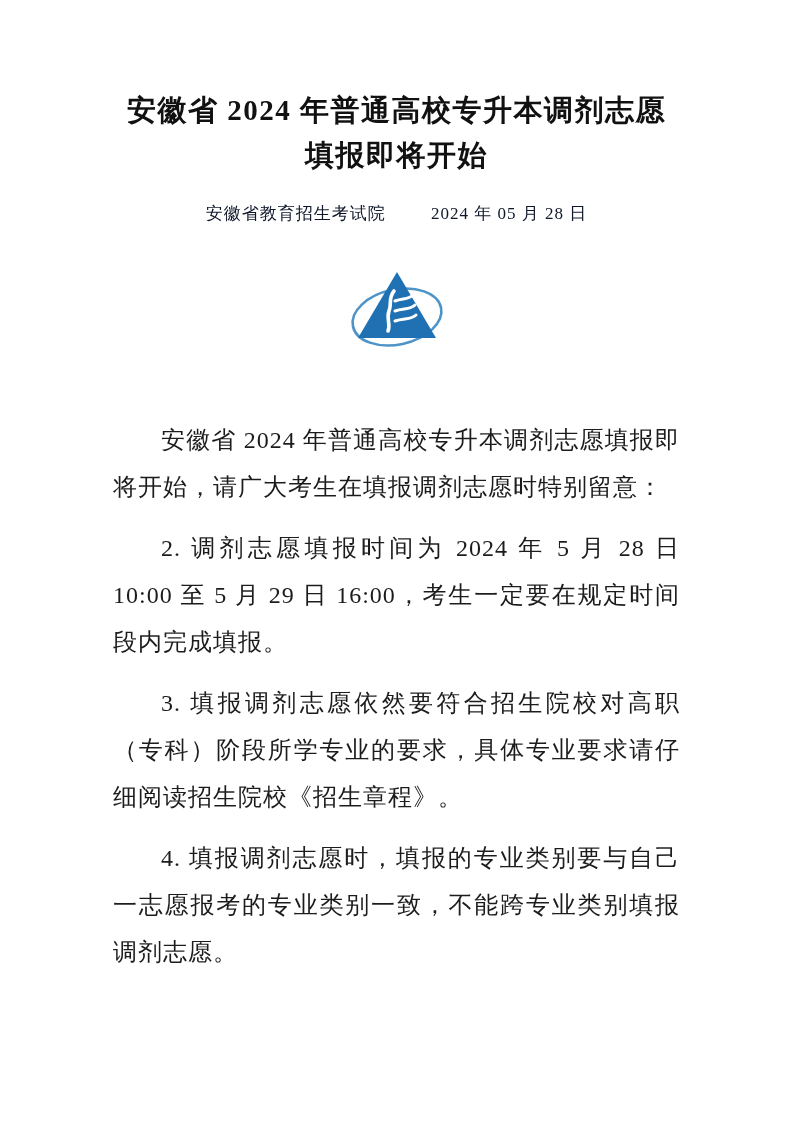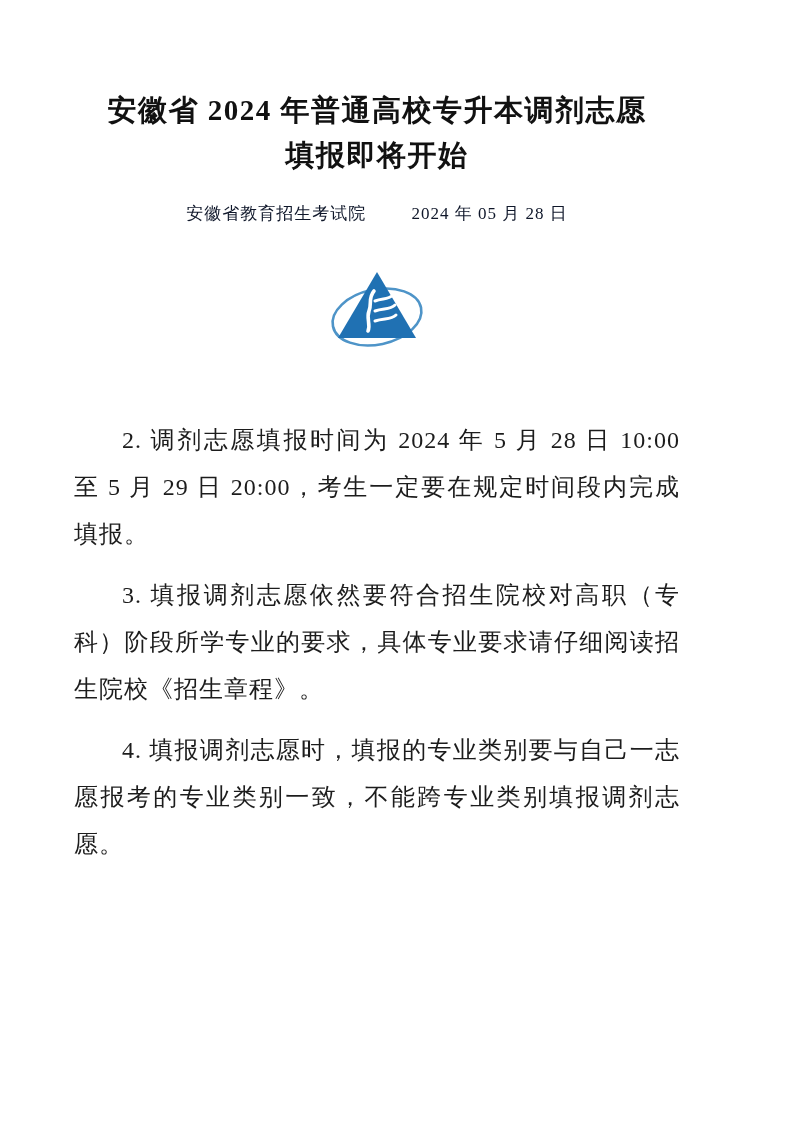--- a/index.html
+++ b/index.html
@@ -7,21 +7,21 @@
     padding: 0;
     background: #ffffff;
   }
   .page {
     position: relative;
     width: 793px;
     height: 1122px;
     margin: 0 auto;
     background: #ffffff;
     box-sizing: border-box;
-    padding: 88px 113px 0 74px;
+    padding: 88px 113px 0 113px;
     font-family: "Liberation Serif", "DejaVu Serif", serif;
     color: #1c1c1c;
     overflow: hidden;
   }
   .doc-title {
     margin: 0;
     text-align: center;
     font-size: 29px;
     font-weight: bold;
     line-height: 45px;
@@ -87,18 +87,19 @@
       <g fill="none" stroke="#ffffff" stroke-linecap="round">
         <path d="M47,24 C41,31 45,37 42,44 C39,52 44,57 41,64" stroke-width="3.6"></path>
         <path d="M48,34 C56,31 61,33 66,28" stroke-width="3"></path>
         <path d="M48,44 C57,41 63,43 68,38" stroke-width="3"></path>
         <path d="M48,54 C58,51 64,53 69,48" stroke-width="3"></path>
       </g>
     </svg>
   </div>
 
   <div class="doc-body">
-    <p>2. 调剂志愿填报时间为 2024 年 5 月 28 日 10:00 至 5 月 29 日 20:00，考生一定要在规定时间段内完成填报。</p>
+    <p>安徽省 2024 年普通高校专升本调剂志愿填报即将开始，请广大考生在填报调剂志愿时特别留意：</p>
+    <p>2. 调剂志愿填报时间为 2024 年 5 月 28 日 10:00 至 5 月 29 日 16:00，考生一定要在规定时间段内完成填报。</p>
     <p>3. 填报调剂志愿依然要符合招生院校对高职（专科）阶段所学专业的要求，具体专业要求请仔细阅读招生院校《招生章程》。</p>
     <p>4. 填报调剂志愿时，填报的专业类别要与自己一志愿报考的专业类别一致，不能跨专业类别填报调剂志愿。</p>
   </div>
 
 </div>
 
 </body></html>

